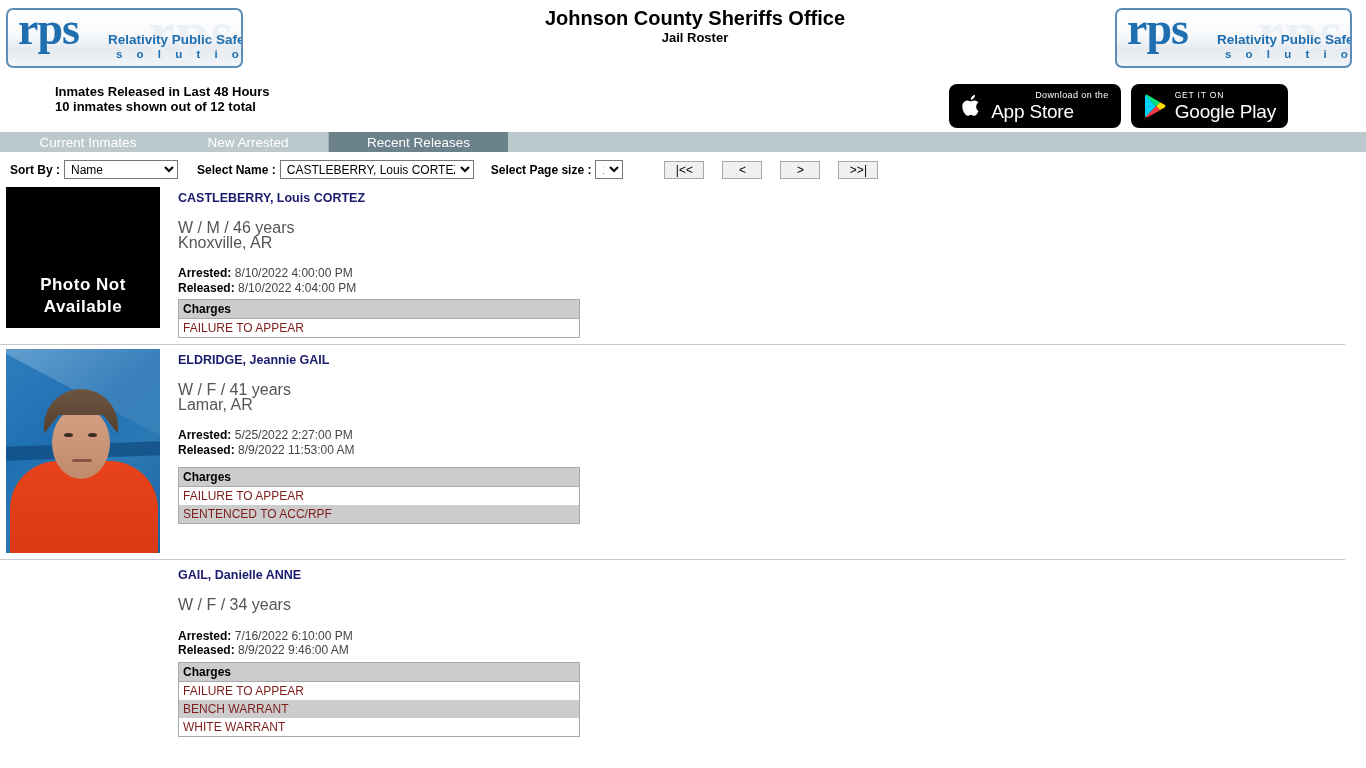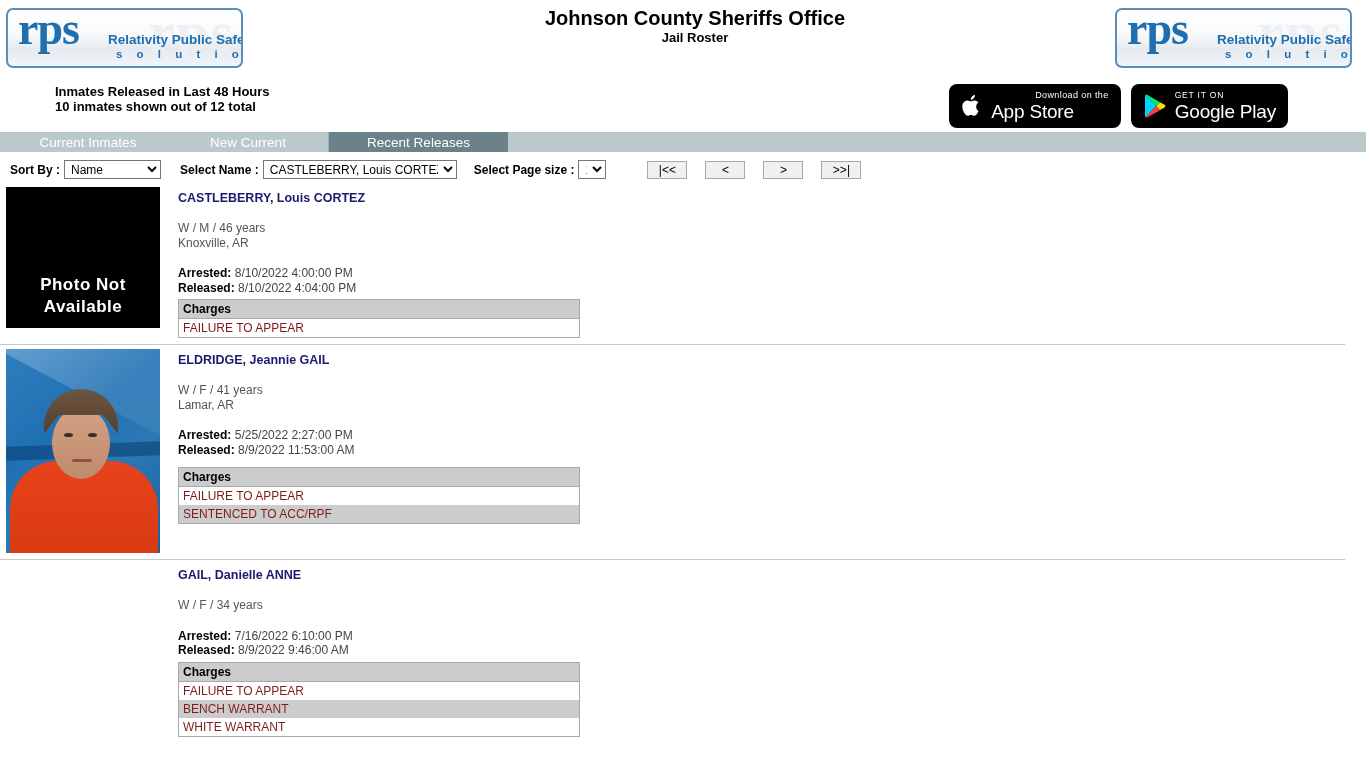--- a/index.html
+++ b/index.html
@@ -190,21 +190,21 @@
   .tb-select {
     font-family: "Liberation Sans", sans-serif;
     font-size: 12px;
     height: 19px;
     border: 1px solid #767676;
     background: #ffffff;
     color: #000;
     padding: 0 2px;
     box-sizing: border-box;
   }
-  #sort-by-select { width: 97px; margin-right: 19px; }
+  #sort-by-select { width: 114px; margin-right: 19px; }
   #select-name-select { width: 194px; margin-right: 17px; }
   #page-size-select { width: 28px; margin-right: 0; }
 
   .pager { display: flex; gap: 18px; margin-left: 41px; }
   .pg-btn {
     width: 40px;
     height: 18px;
     font-size: 12px;
     font-family: "Liberation Sans", sans-serif;
     background: #f0f0f0;
@@ -335,21 +335,21 @@
     flex: 1;
   }
   .inmate-name {
     font-size: 12.5px;
     font-weight: bold;
     color: #1a1a6e;
     margin-bottom: 16px;
     line-height: 14px;
   }
   .demo {
-    font-size: 12px;
+    font-size: 16px;
     color: #555555;
     line-height: 14.5px;
     margin-bottom: 16px;
   }
   .dates {
     font-size: 12px;
     color: #444444;
     line-height: 14.5px;
     margin-bottom: 4px;
   }
@@ -436,21 +436,21 @@
         <span class="badge-big">Google Play</span>
       </span>
     </div>
 
   </div>
 </div>
 
 <div class="tabbar">
   <div class="tab-spacer"></div>
   <div class="tab tab-inactive">Current Inmates</div>
-  <div class="tab tab-inactive">New Current</div>
+  <div class="tab tab-inactive">New Arrested</div>
   <div class="tab tab-active">Recent Releases</div>
   <div class="tabbar-rest"></div>
 </div>
 
 <div class="toolbar">
   <span class="tb-label">Sort By :</span>
   <select class="tb-select" id="sort-by-select">
     <option>Name</option>
   </select>
 

